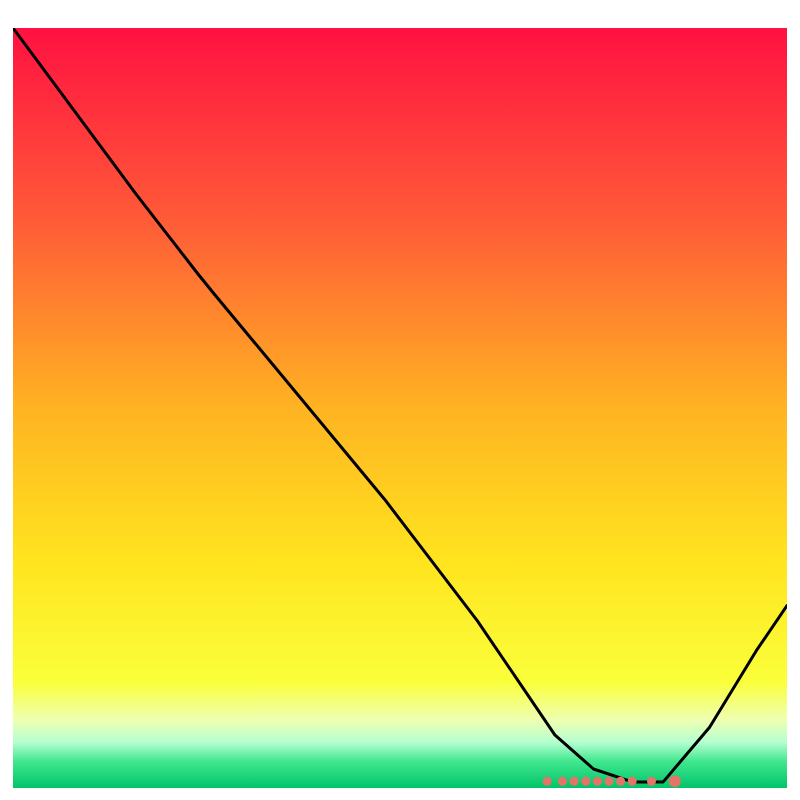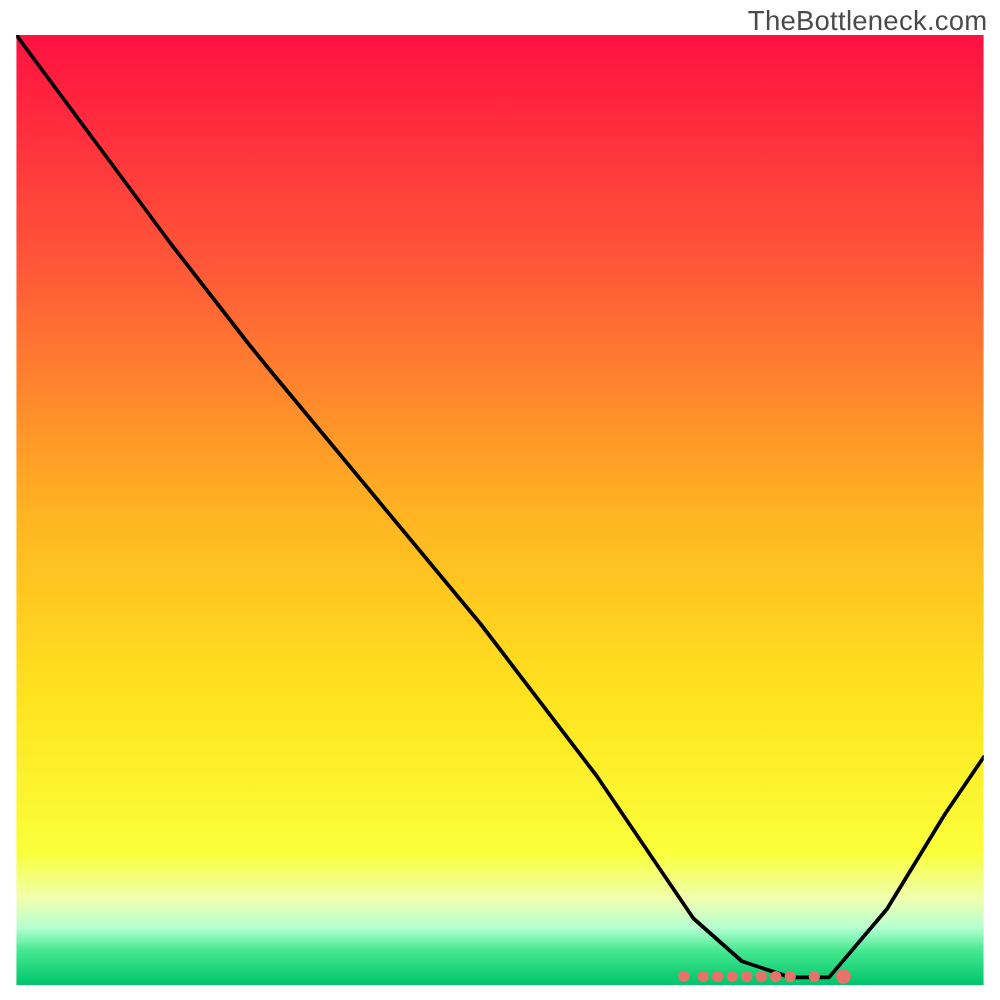--- a/index.html
+++ b/index.html
@@ -34,21 +34,20 @@
     height: 760px;
   }
   svg {
     display: block;
   }
 </style>
 </head>
 <body>
 
 <div class="stage">
-  <div class="watermark">TheBottleneck.com</div>
 
   <div class="plot">
     <svg id="chart-svg" width="774" height="760" viewBox="0 0 774 760" preserveAspectRatio="none">
       <defs>
         <linearGradient id="bg-grad" x1="0" y1="0" x2="0" y2="1">
             <stop offset="0%" stop-color="#ff1141"></stop>
             <stop offset="25%" stop-color="#ff5a38"></stop>
             <stop offset="50%" stop-color="#ffb322"></stop>
             <stop offset="70%" stop-color="#ffe41f"></stop>
             <stop offset="86%" stop-color="#faff3a"></stop>

